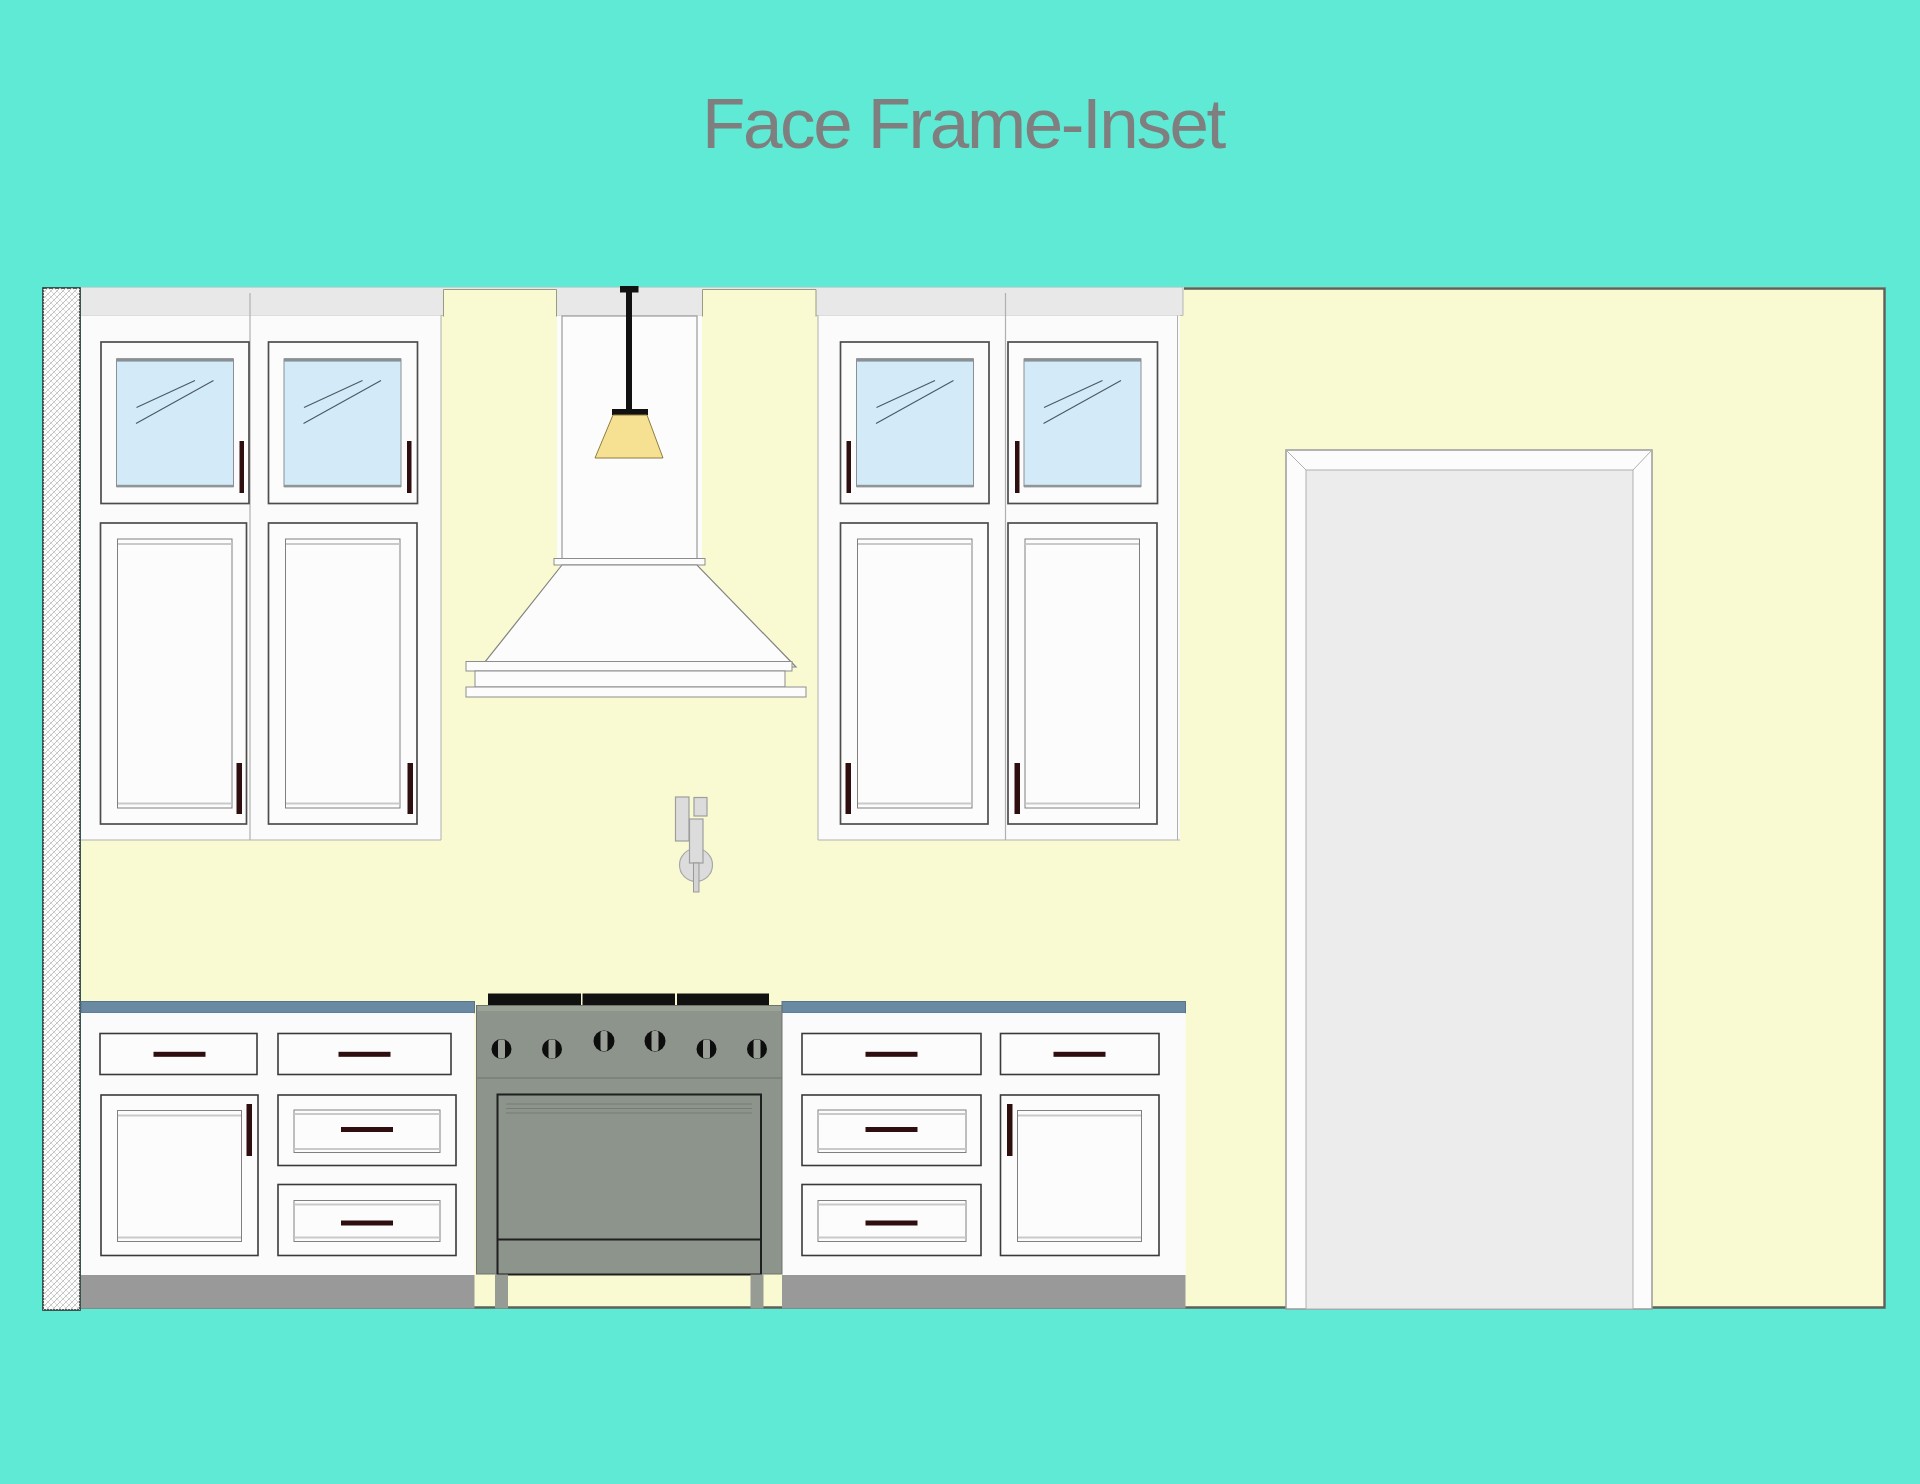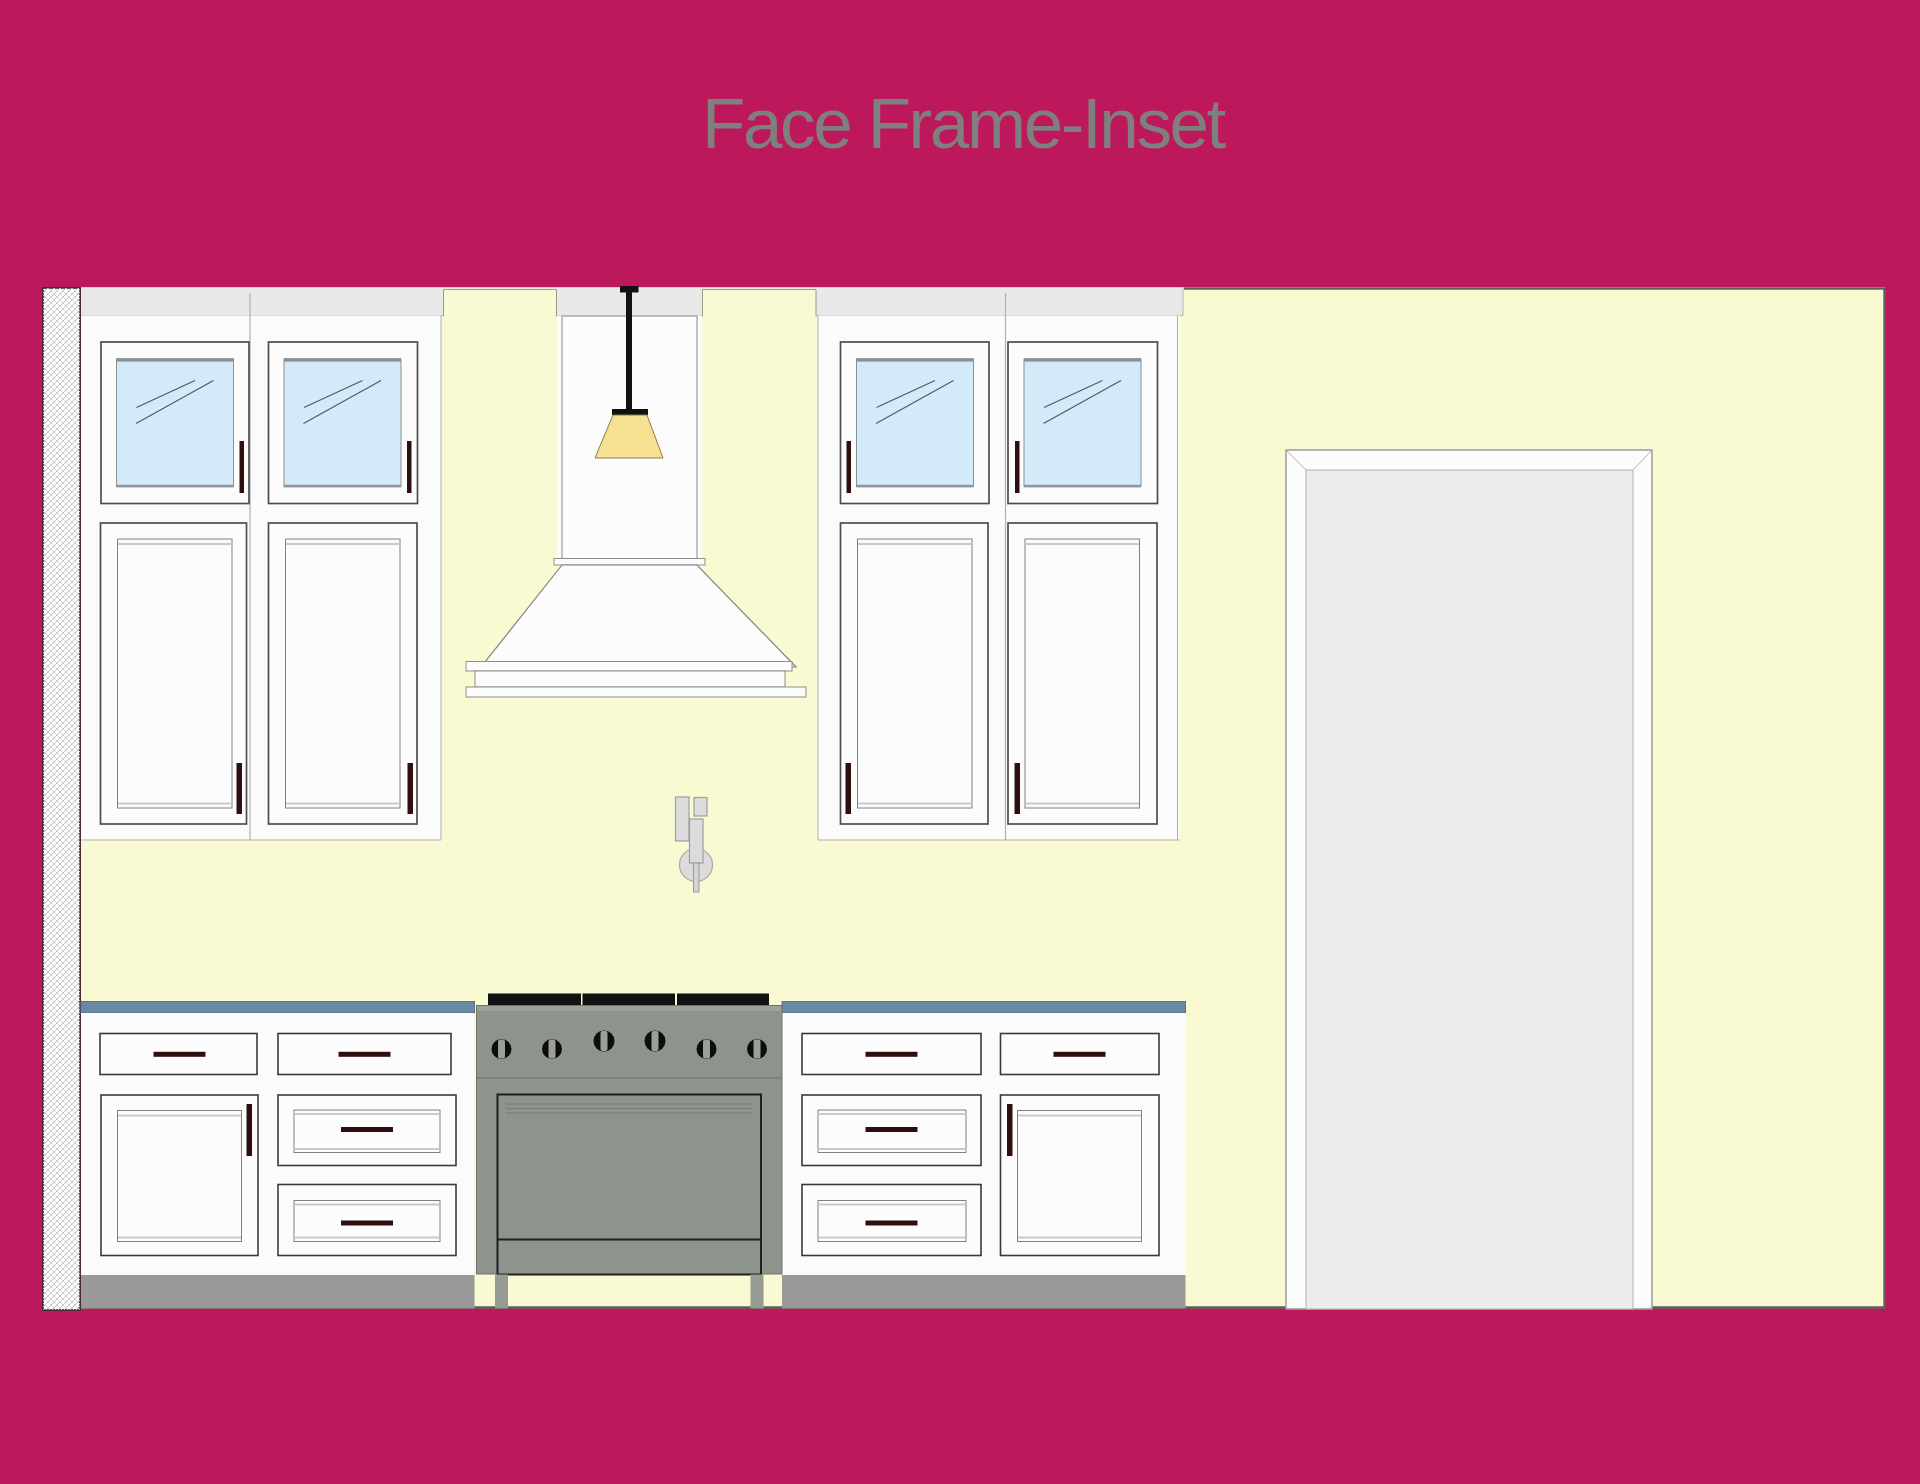--- a/index.html
+++ b/index.html
@@ -1,16 +1,16 @@
 <!DOCTYPE html>
 <html><head>
 <meta charset="utf-8">
 <style>
   html,body{margin:0;padding:0;background:#ffffff;}
-  .page{position:relative;width:1920px;height:1484px;background:#be185d;overflow:hidden;
+  .page{position:relative;width:1920px;height:1484px;background:#5eead4;overflow:hidden;
         font-family:"Liberation Sans", sans-serif;}
   svg{display:block}
 </style>
 </head>
 <body>
 <div class="page">
 <svg width="1920" height="1484" viewBox="0 0 1920 1484">
 <defs>
   <pattern id="hatch" width="6" height="6" patternUnits="userSpaceOnUse">
     <path d="M-1,7 L7,-1 M0,6 L6,0" stroke="#bdbdbd" stroke-width="0.9" fill="none"></path>

